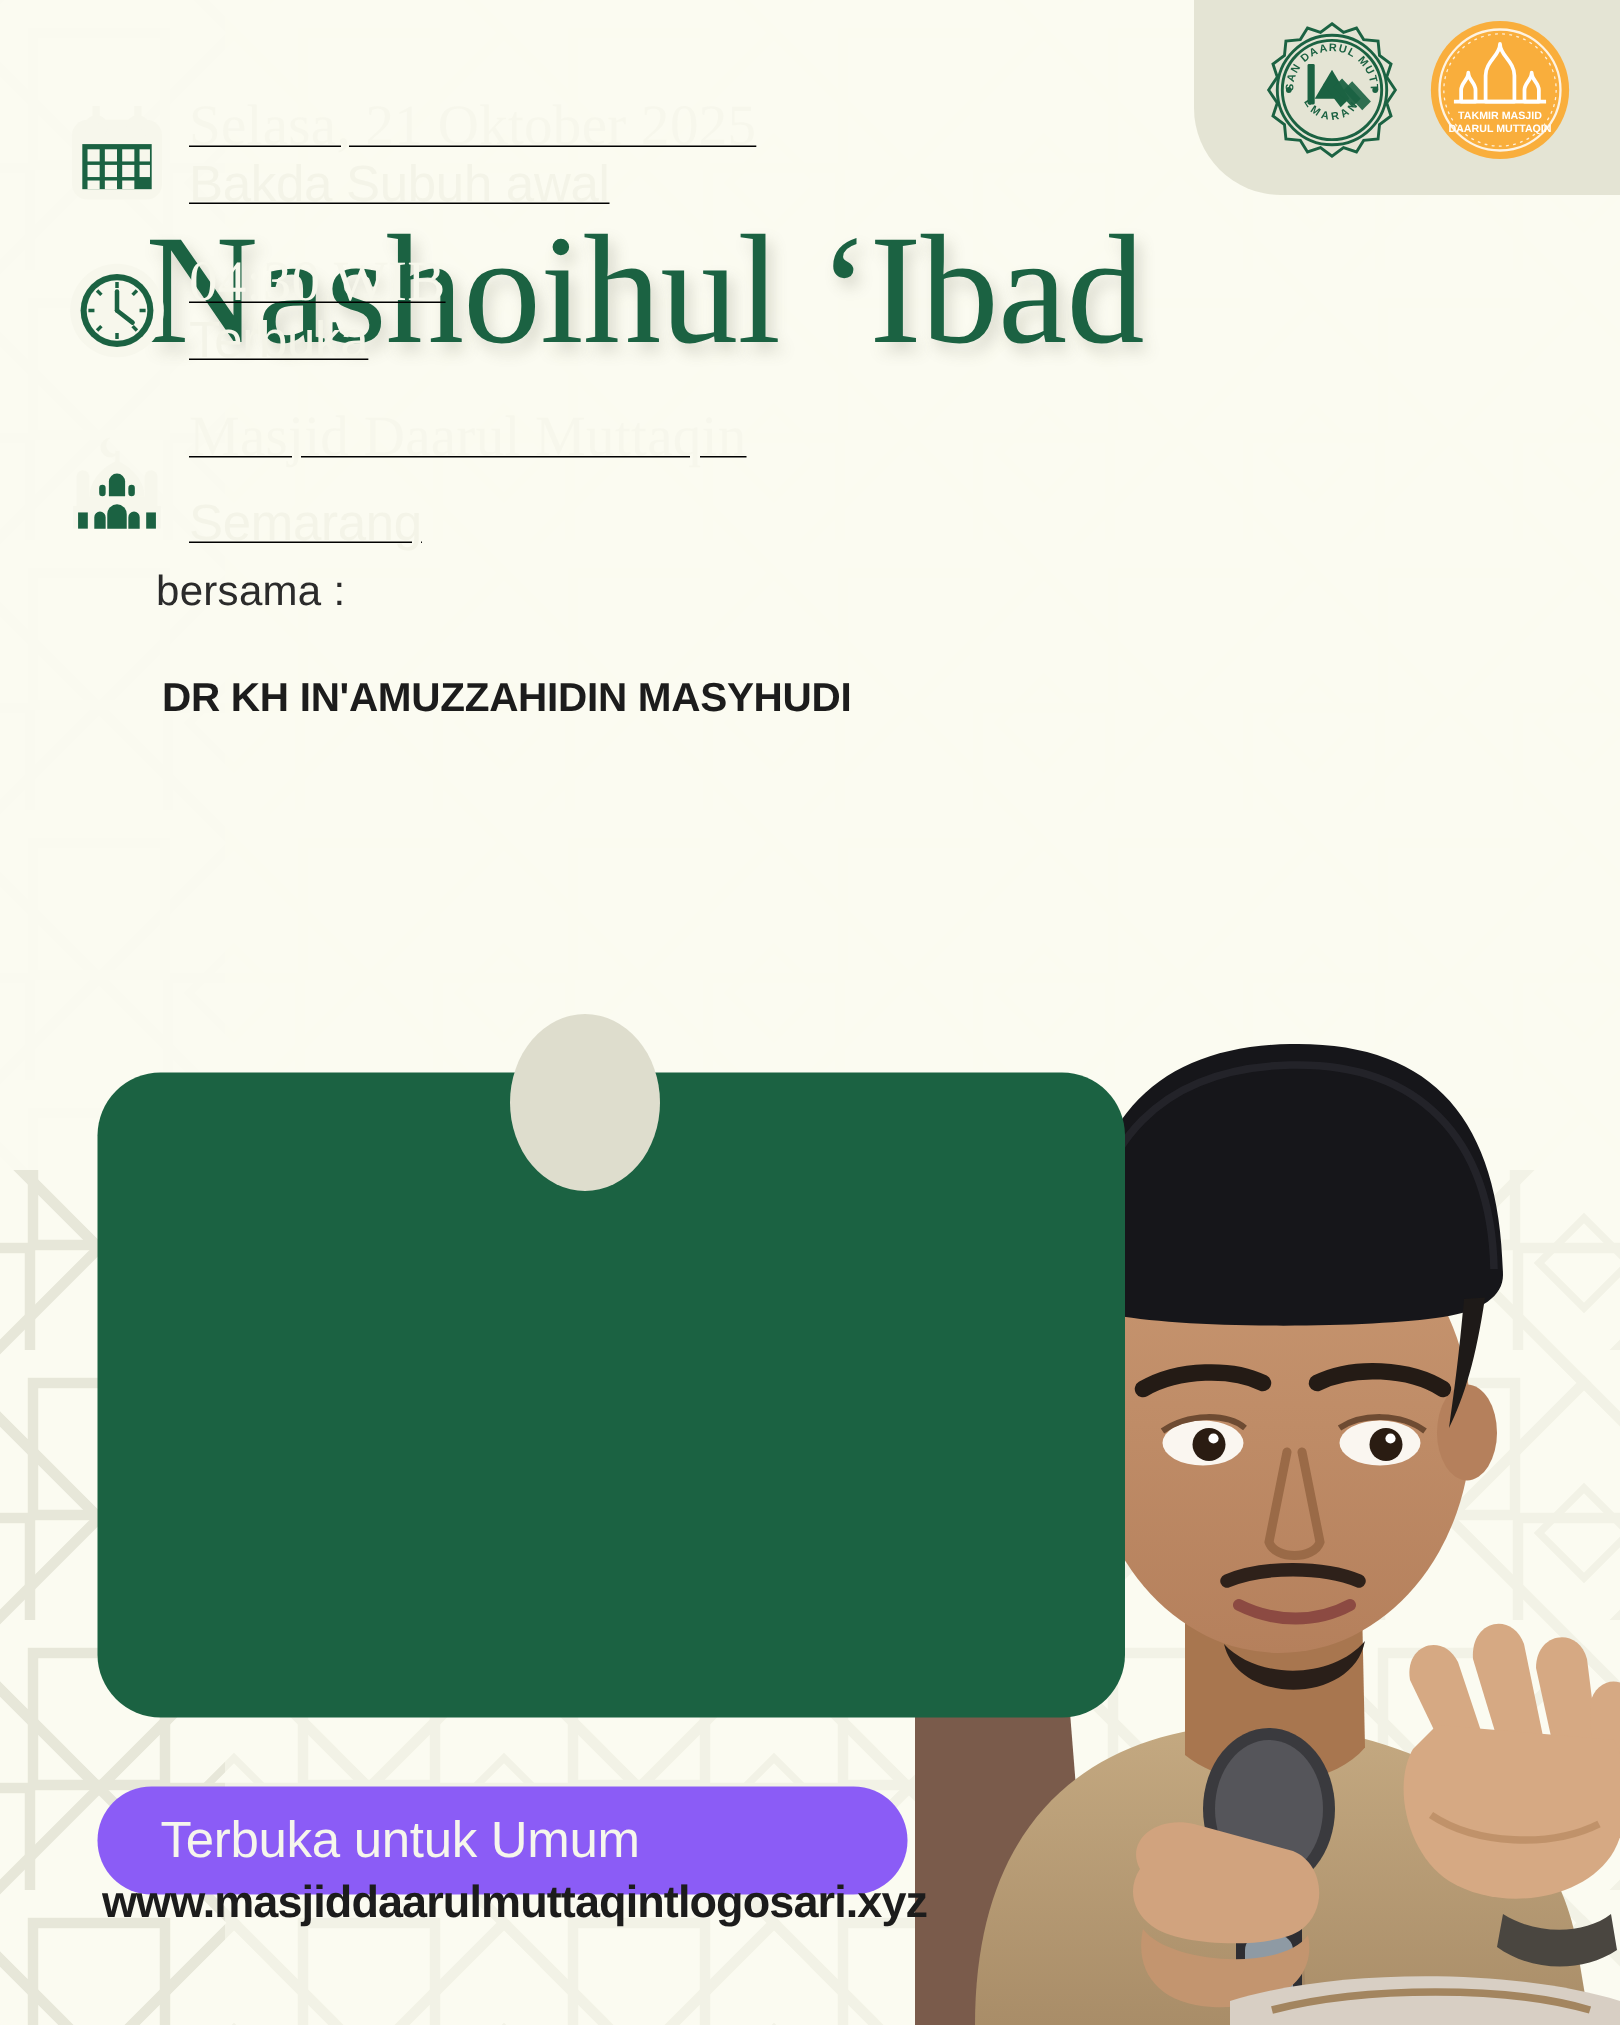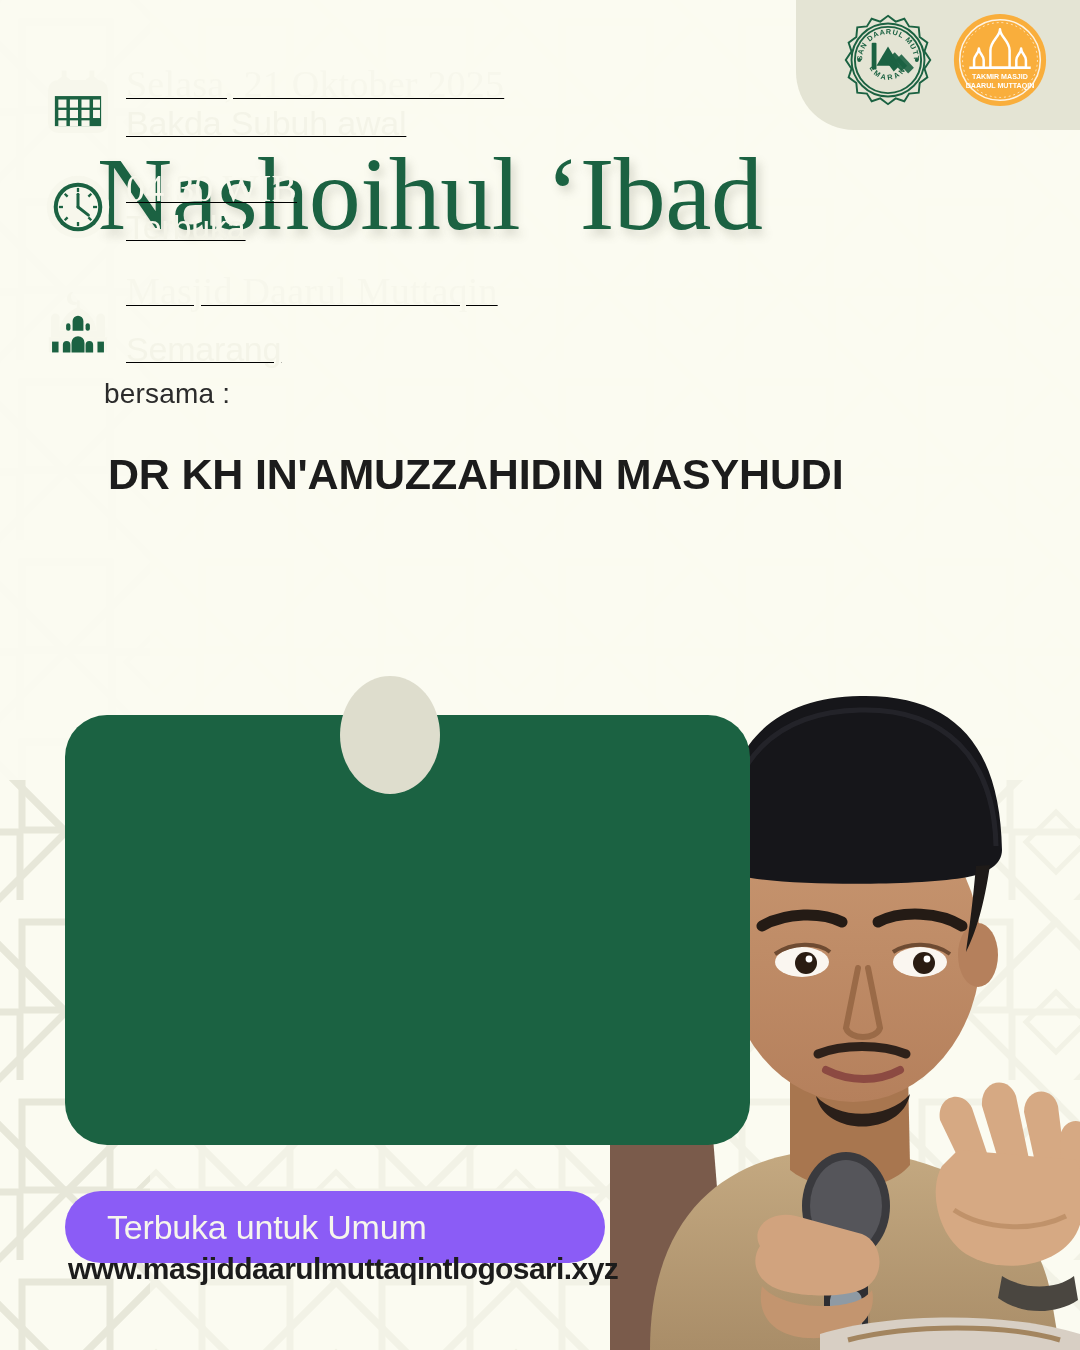--- a/index.html
+++ b/index.html
@@ -33,21 +33,21 @@
     text-shadow:4px 6px 10px rgba(90,90,70,0.22);
   }
   .headline .l2{ display:block; }
 
   .bersama{
     position:absolute; left:104px; top:378px; z-index:4;
     font-size:28px; color:#2B2B2B; font-weight:300; letter-spacing:0.2px;
   }
   .speaker{
     position:absolute; left:108px; top:450px; z-index:4;
-    font-size:43px; color:#1C1C1C; font-weight:bold; letter-spacing:-0.2px;
+    font-size:27px; color:#1C1C1C; font-weight:bold; letter-spacing:-0.2px;
   }
 
   
   #portrait{ position:absolute; right:0; bottom:0; z-index:2; }
 
   
   .info-card{
     position:absolute; left:65px; top:715px; width:685px; height:430px;
     background:#1B6242; border-radius:42px; z-index:5;
   }

